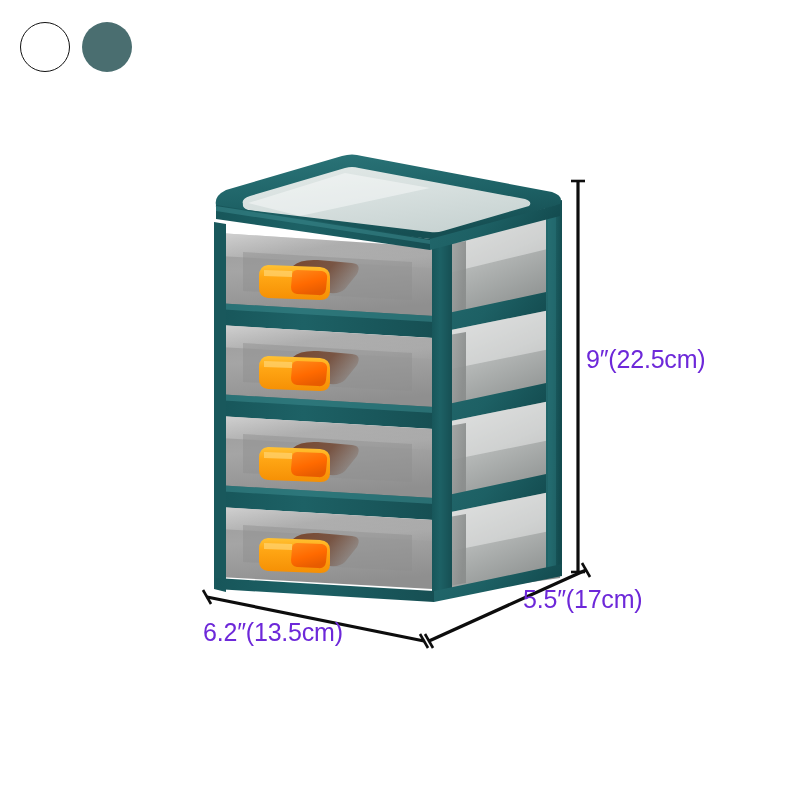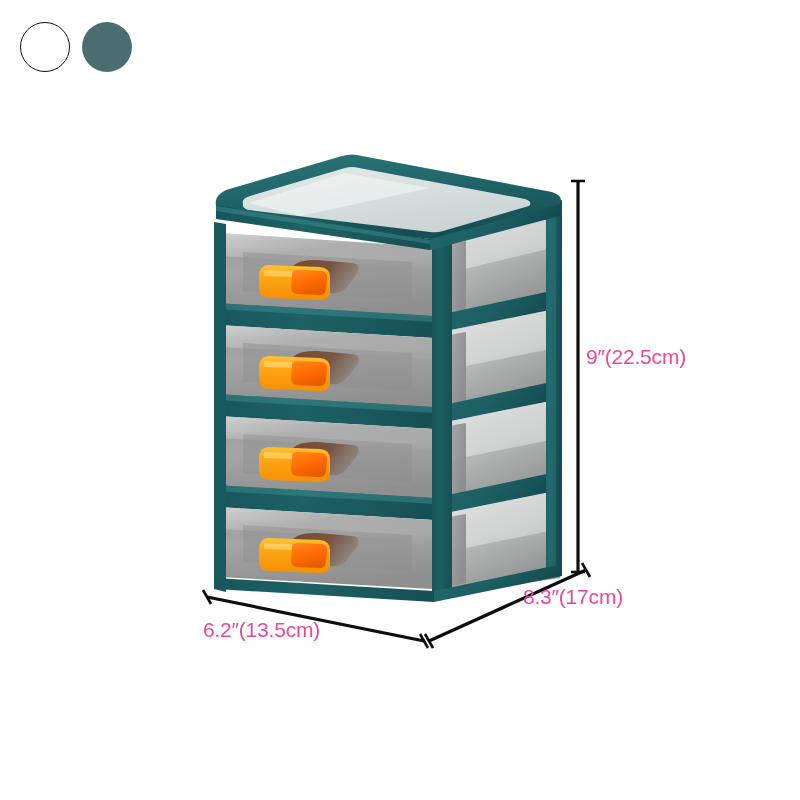--- a/index.html
+++ b/index.html
@@ -49,22 +49,22 @@
     left: 0;
     top: 0;
     width: 800px;
     height: 800px;
   }
   #stage svg { display: block; }
 
   
   .dim-label {
     position: absolute;
-    color: #ec4899;
-    font-size: 21px;
+    color: #6d28d9;
+    font-size: 25px;
     font-family: "Liberation Sans", sans-serif;
     letter-spacing: -0.2px;
     white-space: nowrap;
   }
   #label-height { left: 586px; top: 345px; }
   #label-width  { left: 203px; top: 618px; }
   #label-depth  { left: 523px; top: 585px; }
 </style>
 </head>
 <body>
@@ -267,13 +267,13 @@
   <g>
     <line x1="429" y1="641" x2="586" y2="570" stroke="#0d0d0d" stroke-width="3.2"></line>
     <line x1="425" y1="634" x2="433" y2="648" stroke="#0d0d0d" stroke-width="2.6"></line>
     <line x1="582" y1="563" x2="590" y2="577" stroke="#0d0d0d" stroke-width="2.6"></line>
   </g>
 </svg>
 </div>
 
 <div class="dim-label" id="label-height">9″(22.5cm)</div>
 <div class="dim-label" id="label-width">6.2″(13.5cm)</div>
-<div class="dim-label" id="label-depth">8.3″(17cm)</div>
+<div class="dim-label" id="label-depth">5.5″(17cm)</div>
 
 </body></html>

